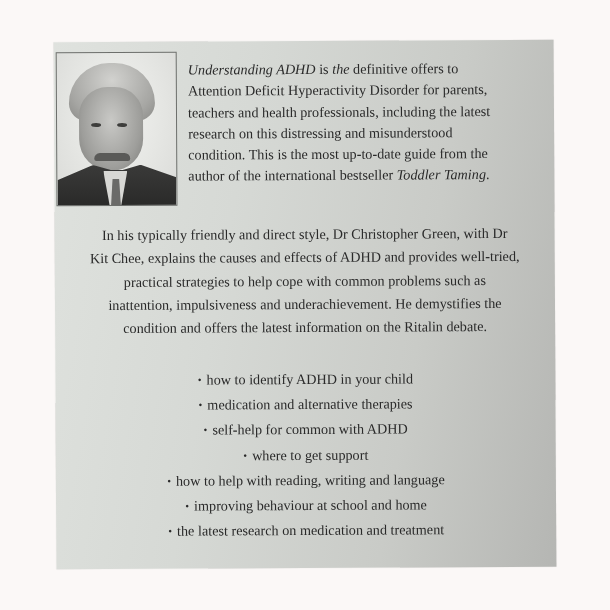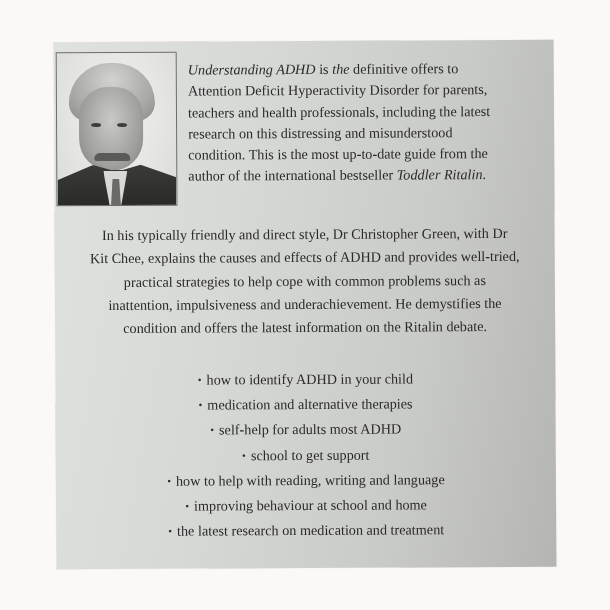--- a/index.html
+++ b/index.html
@@ -106,34 +106,34 @@
     <div class="shirt"></div>
     <div class="tie"></div>
   </div>
 
   <p class="intro">
     <span class="line"><i>Understanding ADHD</i><span> is </span><i>the</i><span> definitive offers to</span></span>
     <span class="line">Attention Deficit Hyperactivity Disorder for parents,</span>
     <span class="line">teachers and health professionals, including the latest</span>
     <span class="line">research on this distressing and misunderstood</span>
     <span class="line">condition. This is the most up-to-date guide from the</span>
-    <span class="line"><span>author of the international bestseller </span><i>Toddler Ritalin</i><span>.</span></span>
+    <span class="line"><span>author of the international bestseller </span><i>Toddler Taming</i><span>.</span></span>
   </p>
 
   <p class="body-para">
     <span class="line">In his typically friendly and direct style, Dr Christopher Green, with Dr</span>
     <span class="line">Kit Chee, explains the causes and effects of ADHD and provides well-tried,</span>
     <span class="line">practical strategies to help cope with common problems such as</span>
     <span class="line">inattention, impulsiveness and underachievement. He demystifies the</span>
     <span class="line">condition and offers the latest information on the Ritalin debate.</span>
   </p>
 
   <ul class="bullets">
     <li><span class="dot">•</span><span>how to identify ADHD in your child</span></li>
     <li><span class="dot">•</span><span>medication and alternative therapies</span></li>
-    <li><span class="dot">•</span><span>self-help for adults most ADHD</span></li>
-    <li><span class="dot">•</span><span>school to get support</span></li>
+    <li><span class="dot">•</span><span>self-help for common with ADHD</span></li>
+    <li><span class="dot">•</span><span>where to get support</span></li>
     <li><span class="dot">•</span><span>how to help with reading, writing and language</span></li>
     <li><span class="dot">•</span><span>improving behaviour at school and home</span></li>
     <li><span class="dot">•</span><span>the latest research on medication and treatment</span></li>
   </ul>
 
 </div>
 
 </body></html>

